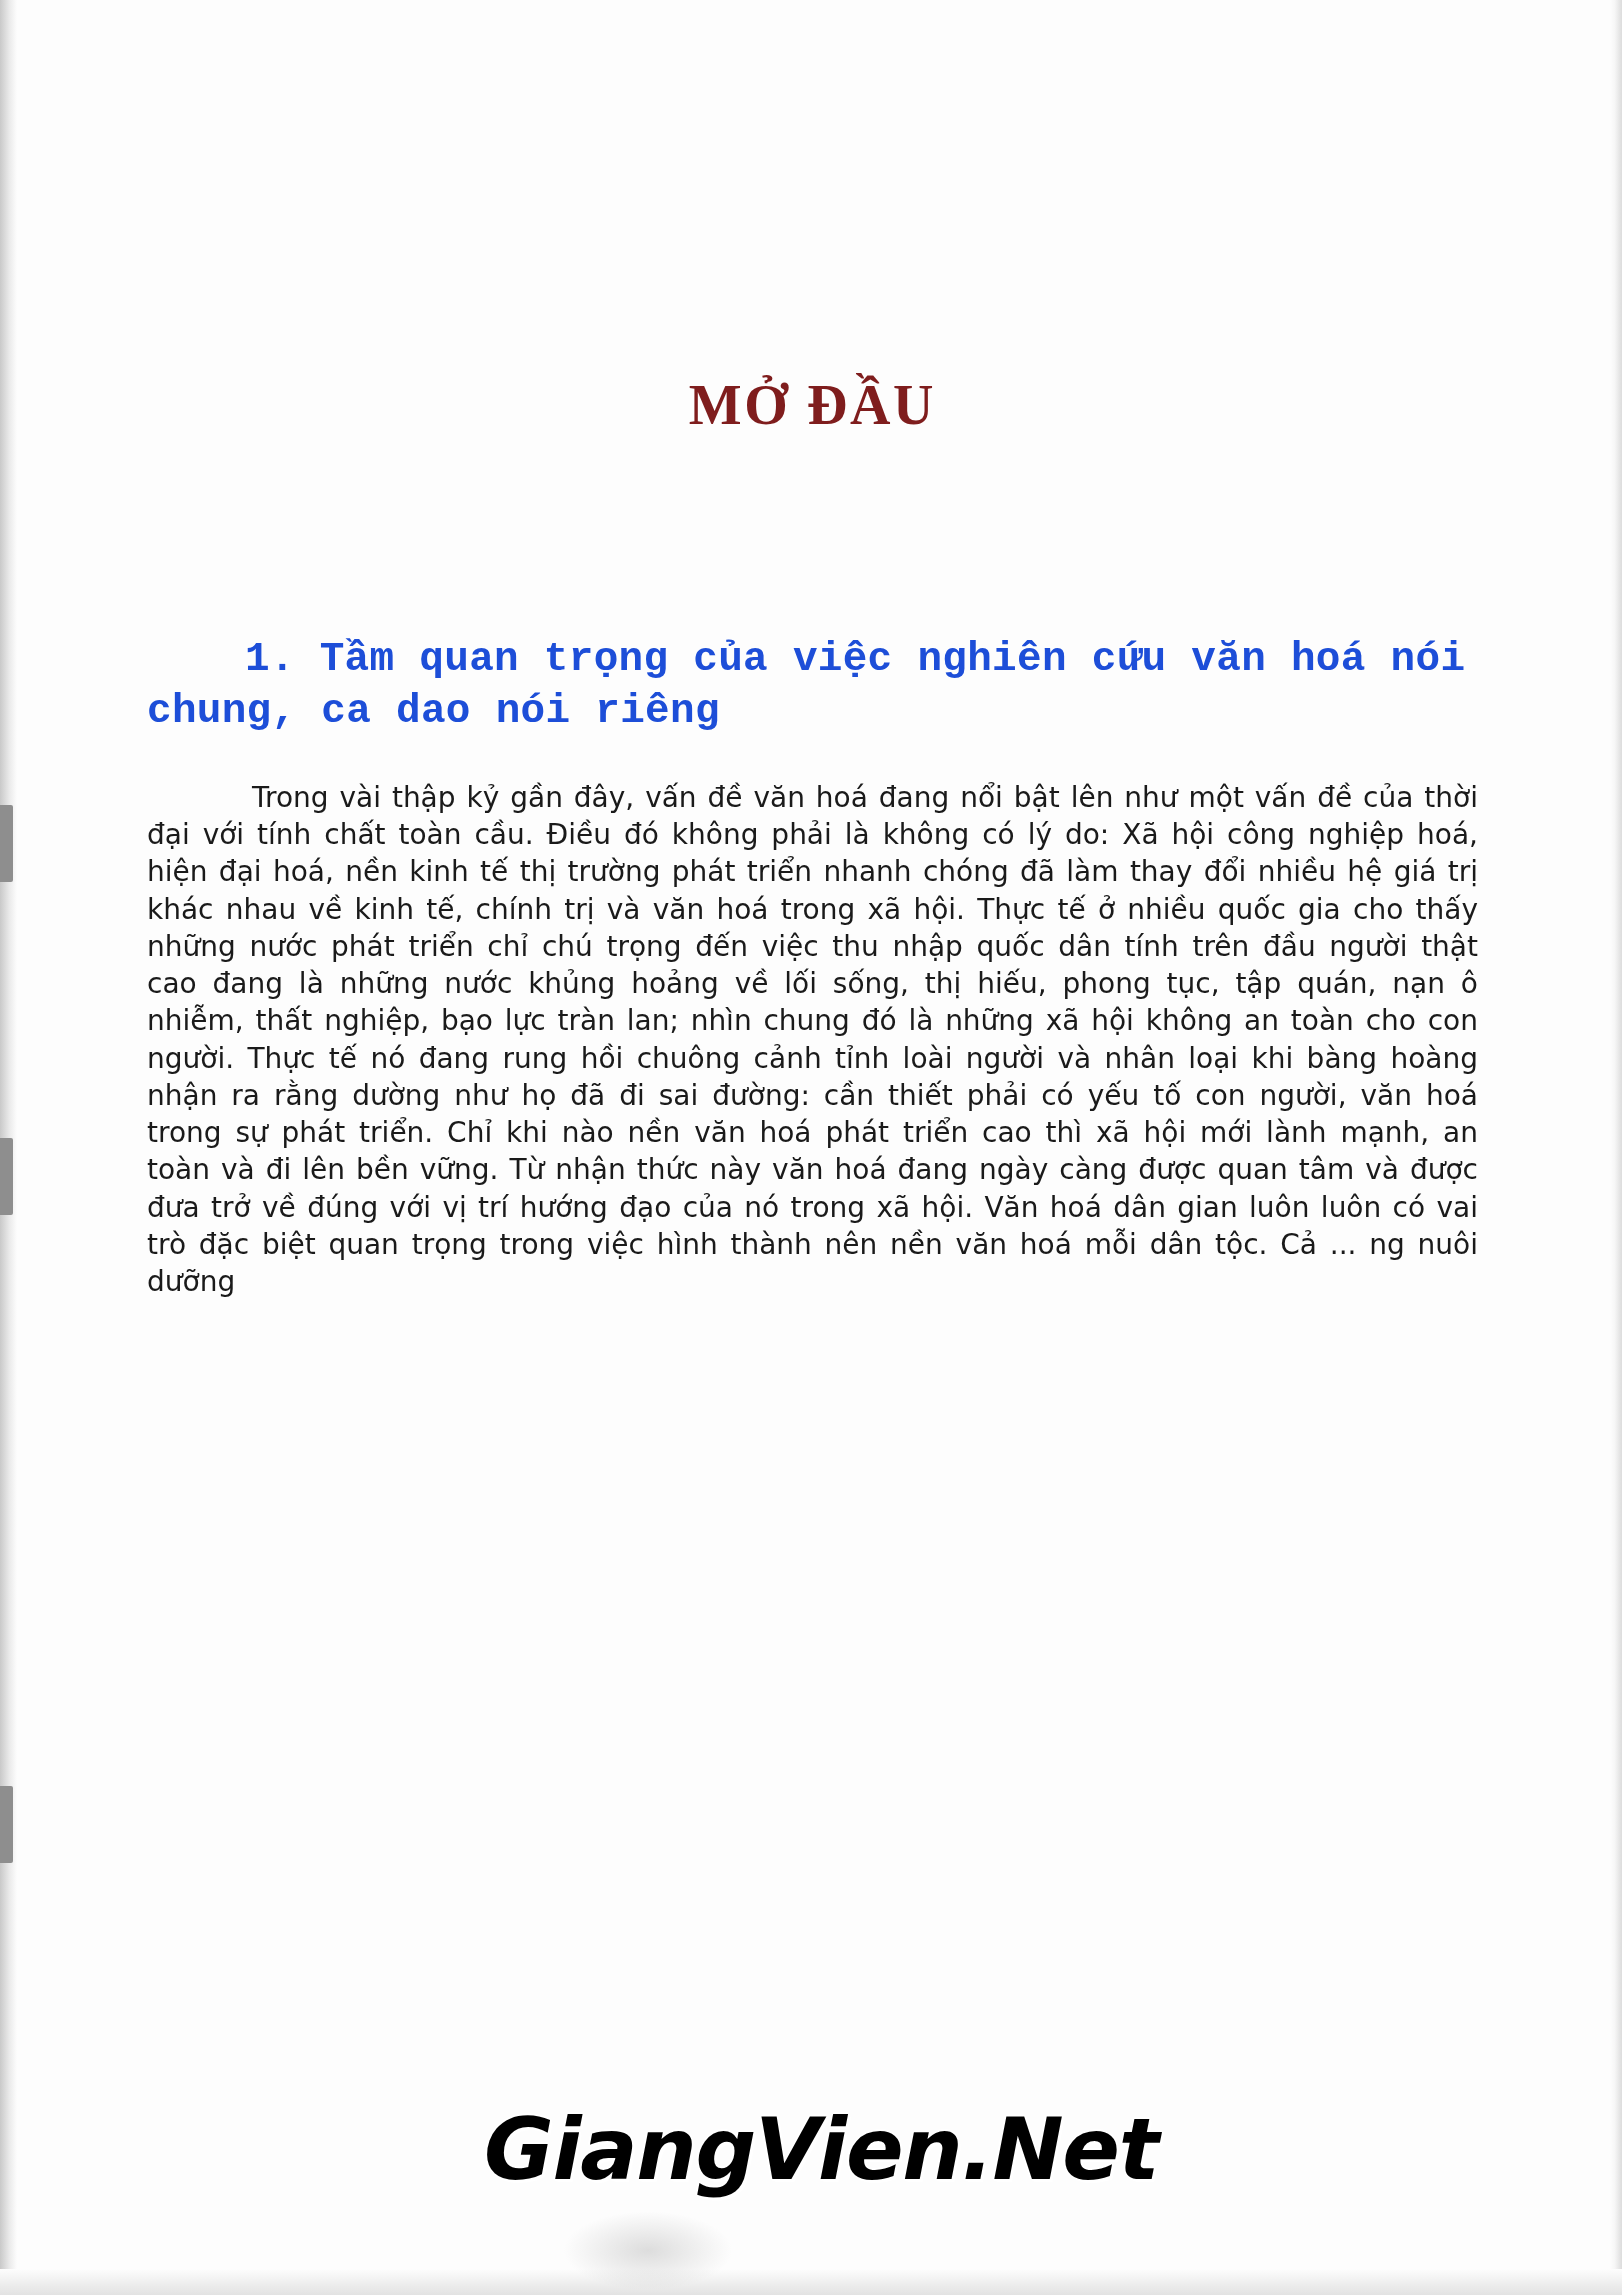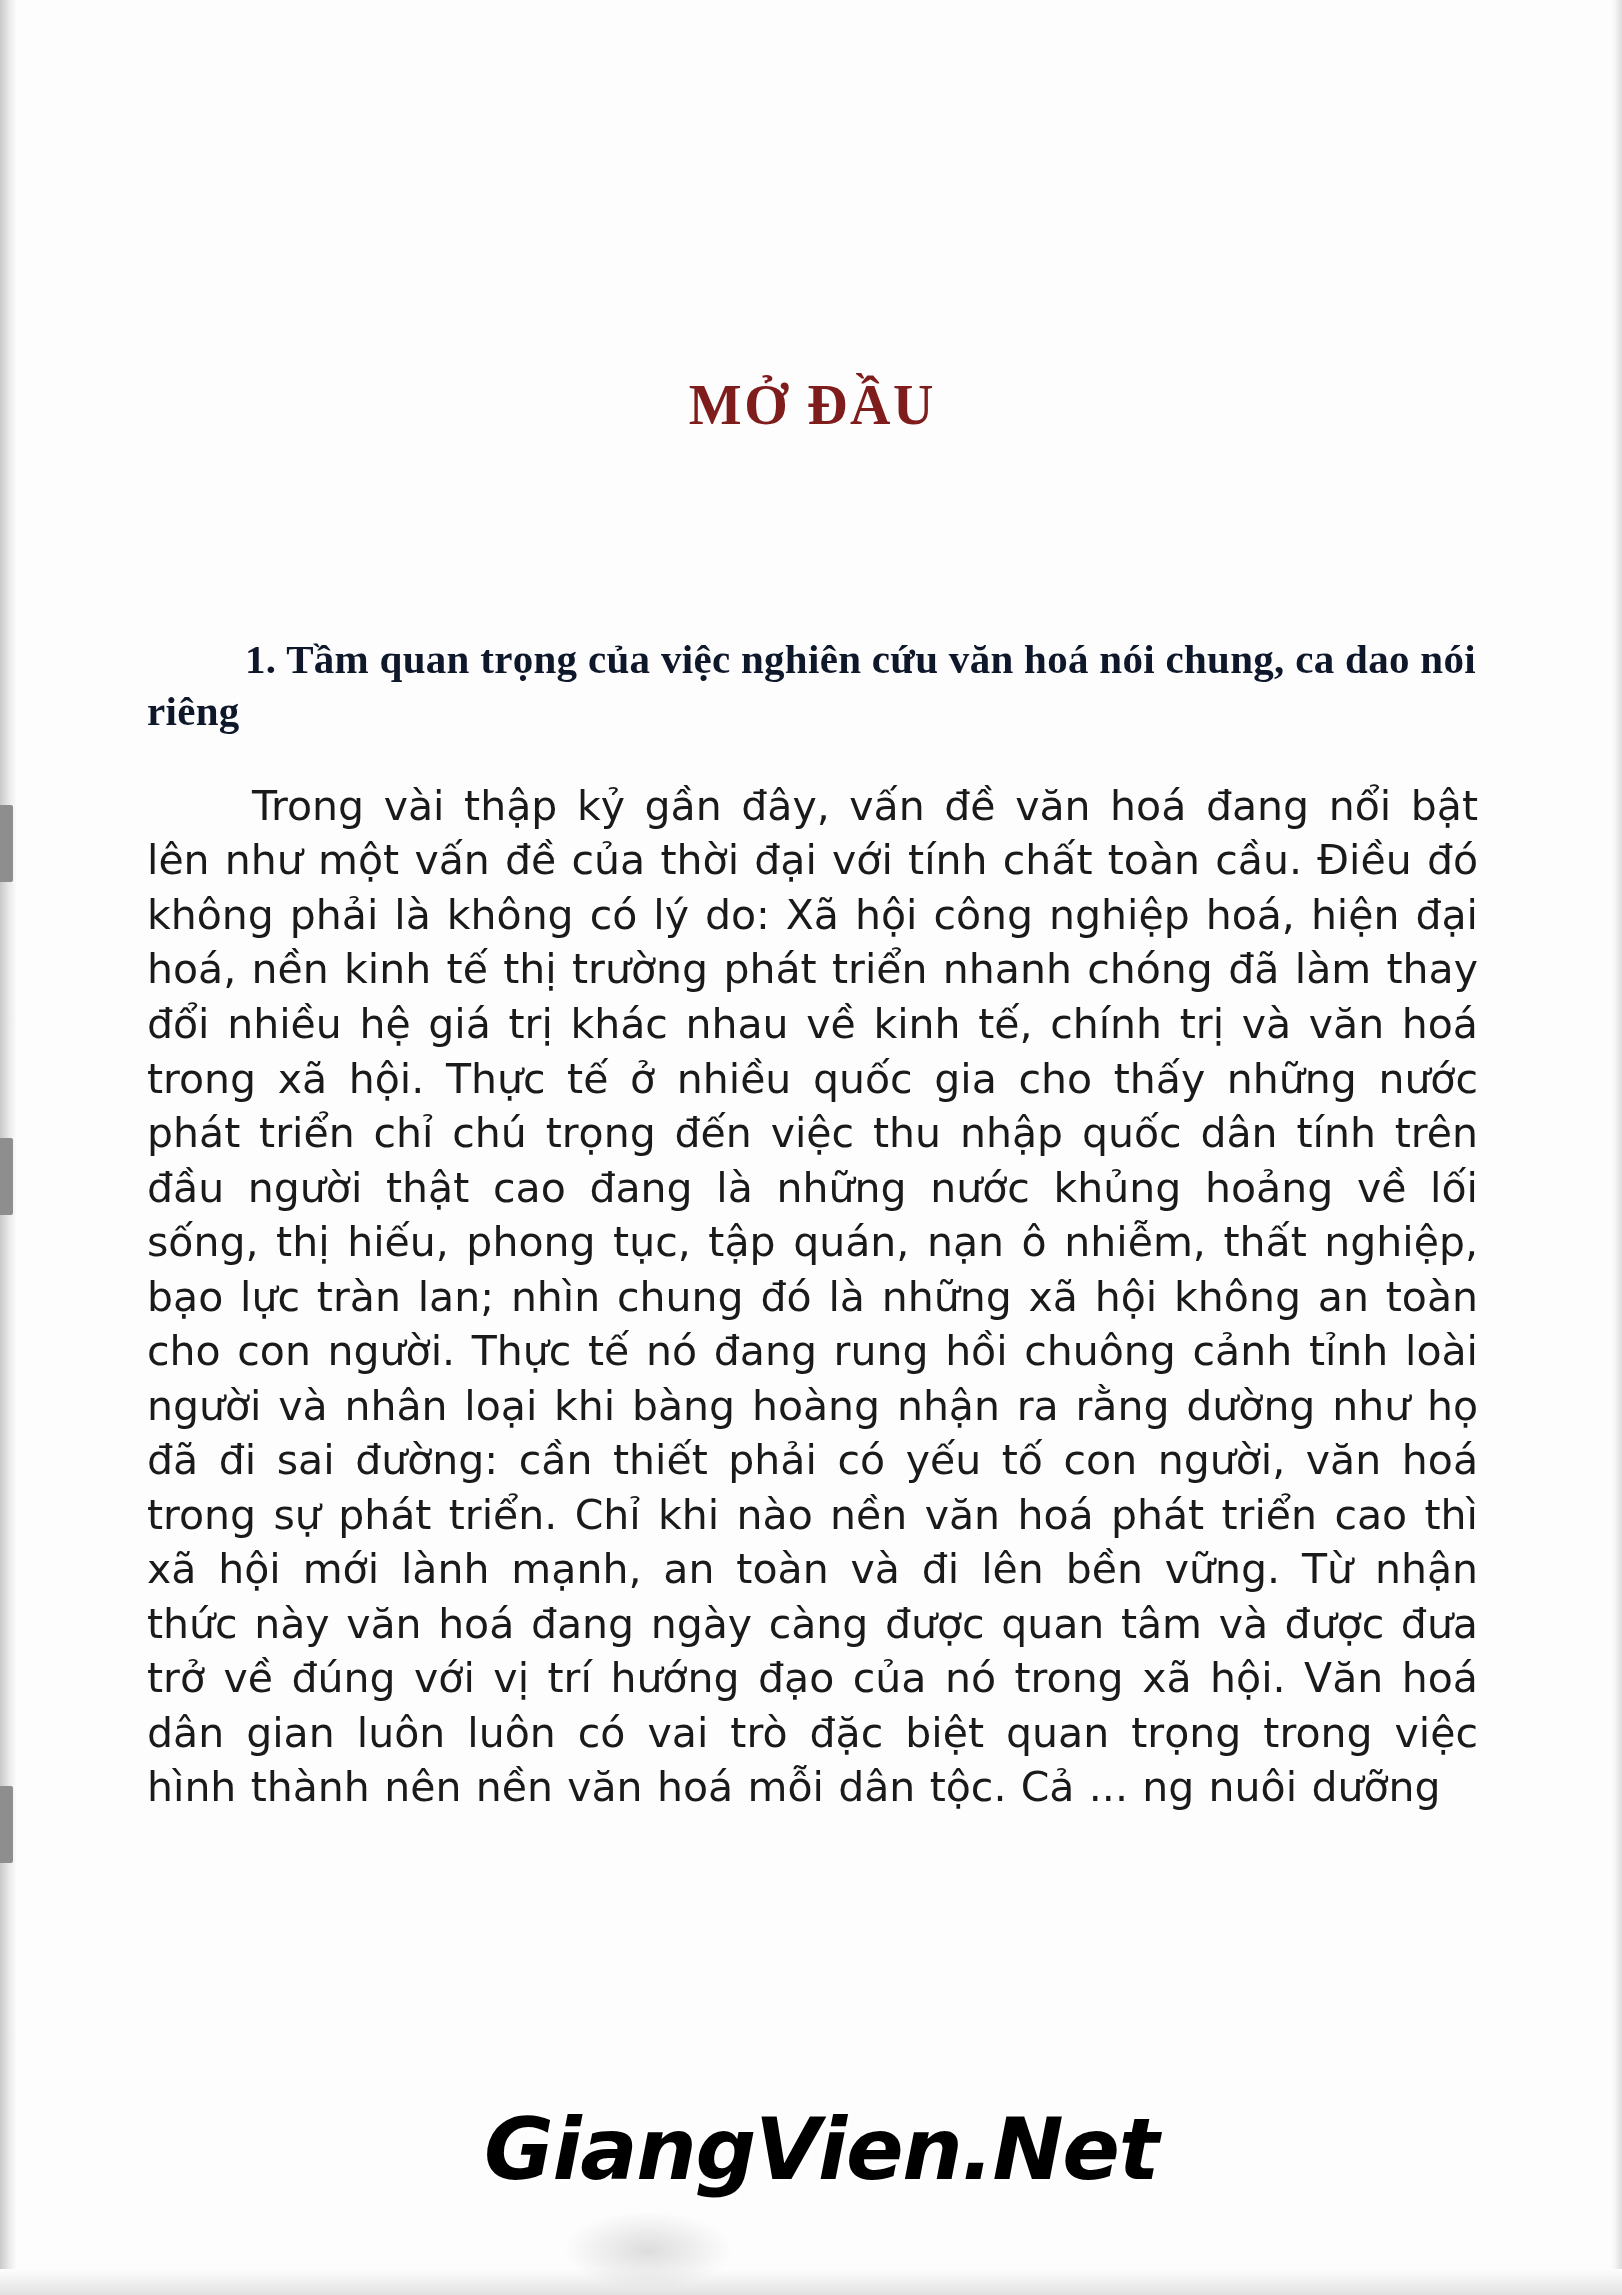--- a/index.html
+++ b/index.html
@@ -71,33 +71,33 @@
     font-family: "Liberation Serif", serif;
     font-weight: bold;
     font-size: 56px;
     letter-spacing: 2.6px;
     text-align: center;
     margin-top: 373px;
     color: #7f1d1d;
   }
 
   .section-heading {
-    font-family: Liberation Serif, serif;
+    font-family: Liberation Mono, monospace;
     font-weight: bold;
     font-size: 41px;
     line-height: 1.28;
-    color: #0f172a;
+    color: #1d4ed8;
     margin-top: 196px;
     text-indent: 98px;
     letter-spacing: 0.3px;
   }
 
   .body-paragraph {
     font-family: "DejaVu Sans", sans-serif;
-    font-size: 41px;
+    font-size: 28px;
     line-height: 1.33;
     color: #1a1a1a;
     margin-top: 41px;
     text-indent: 105px;
     text-align: justify;
     text-justify: inter-word;
     letter-spacing: 0px;
     word-spacing: 1.3px;
   }
 

